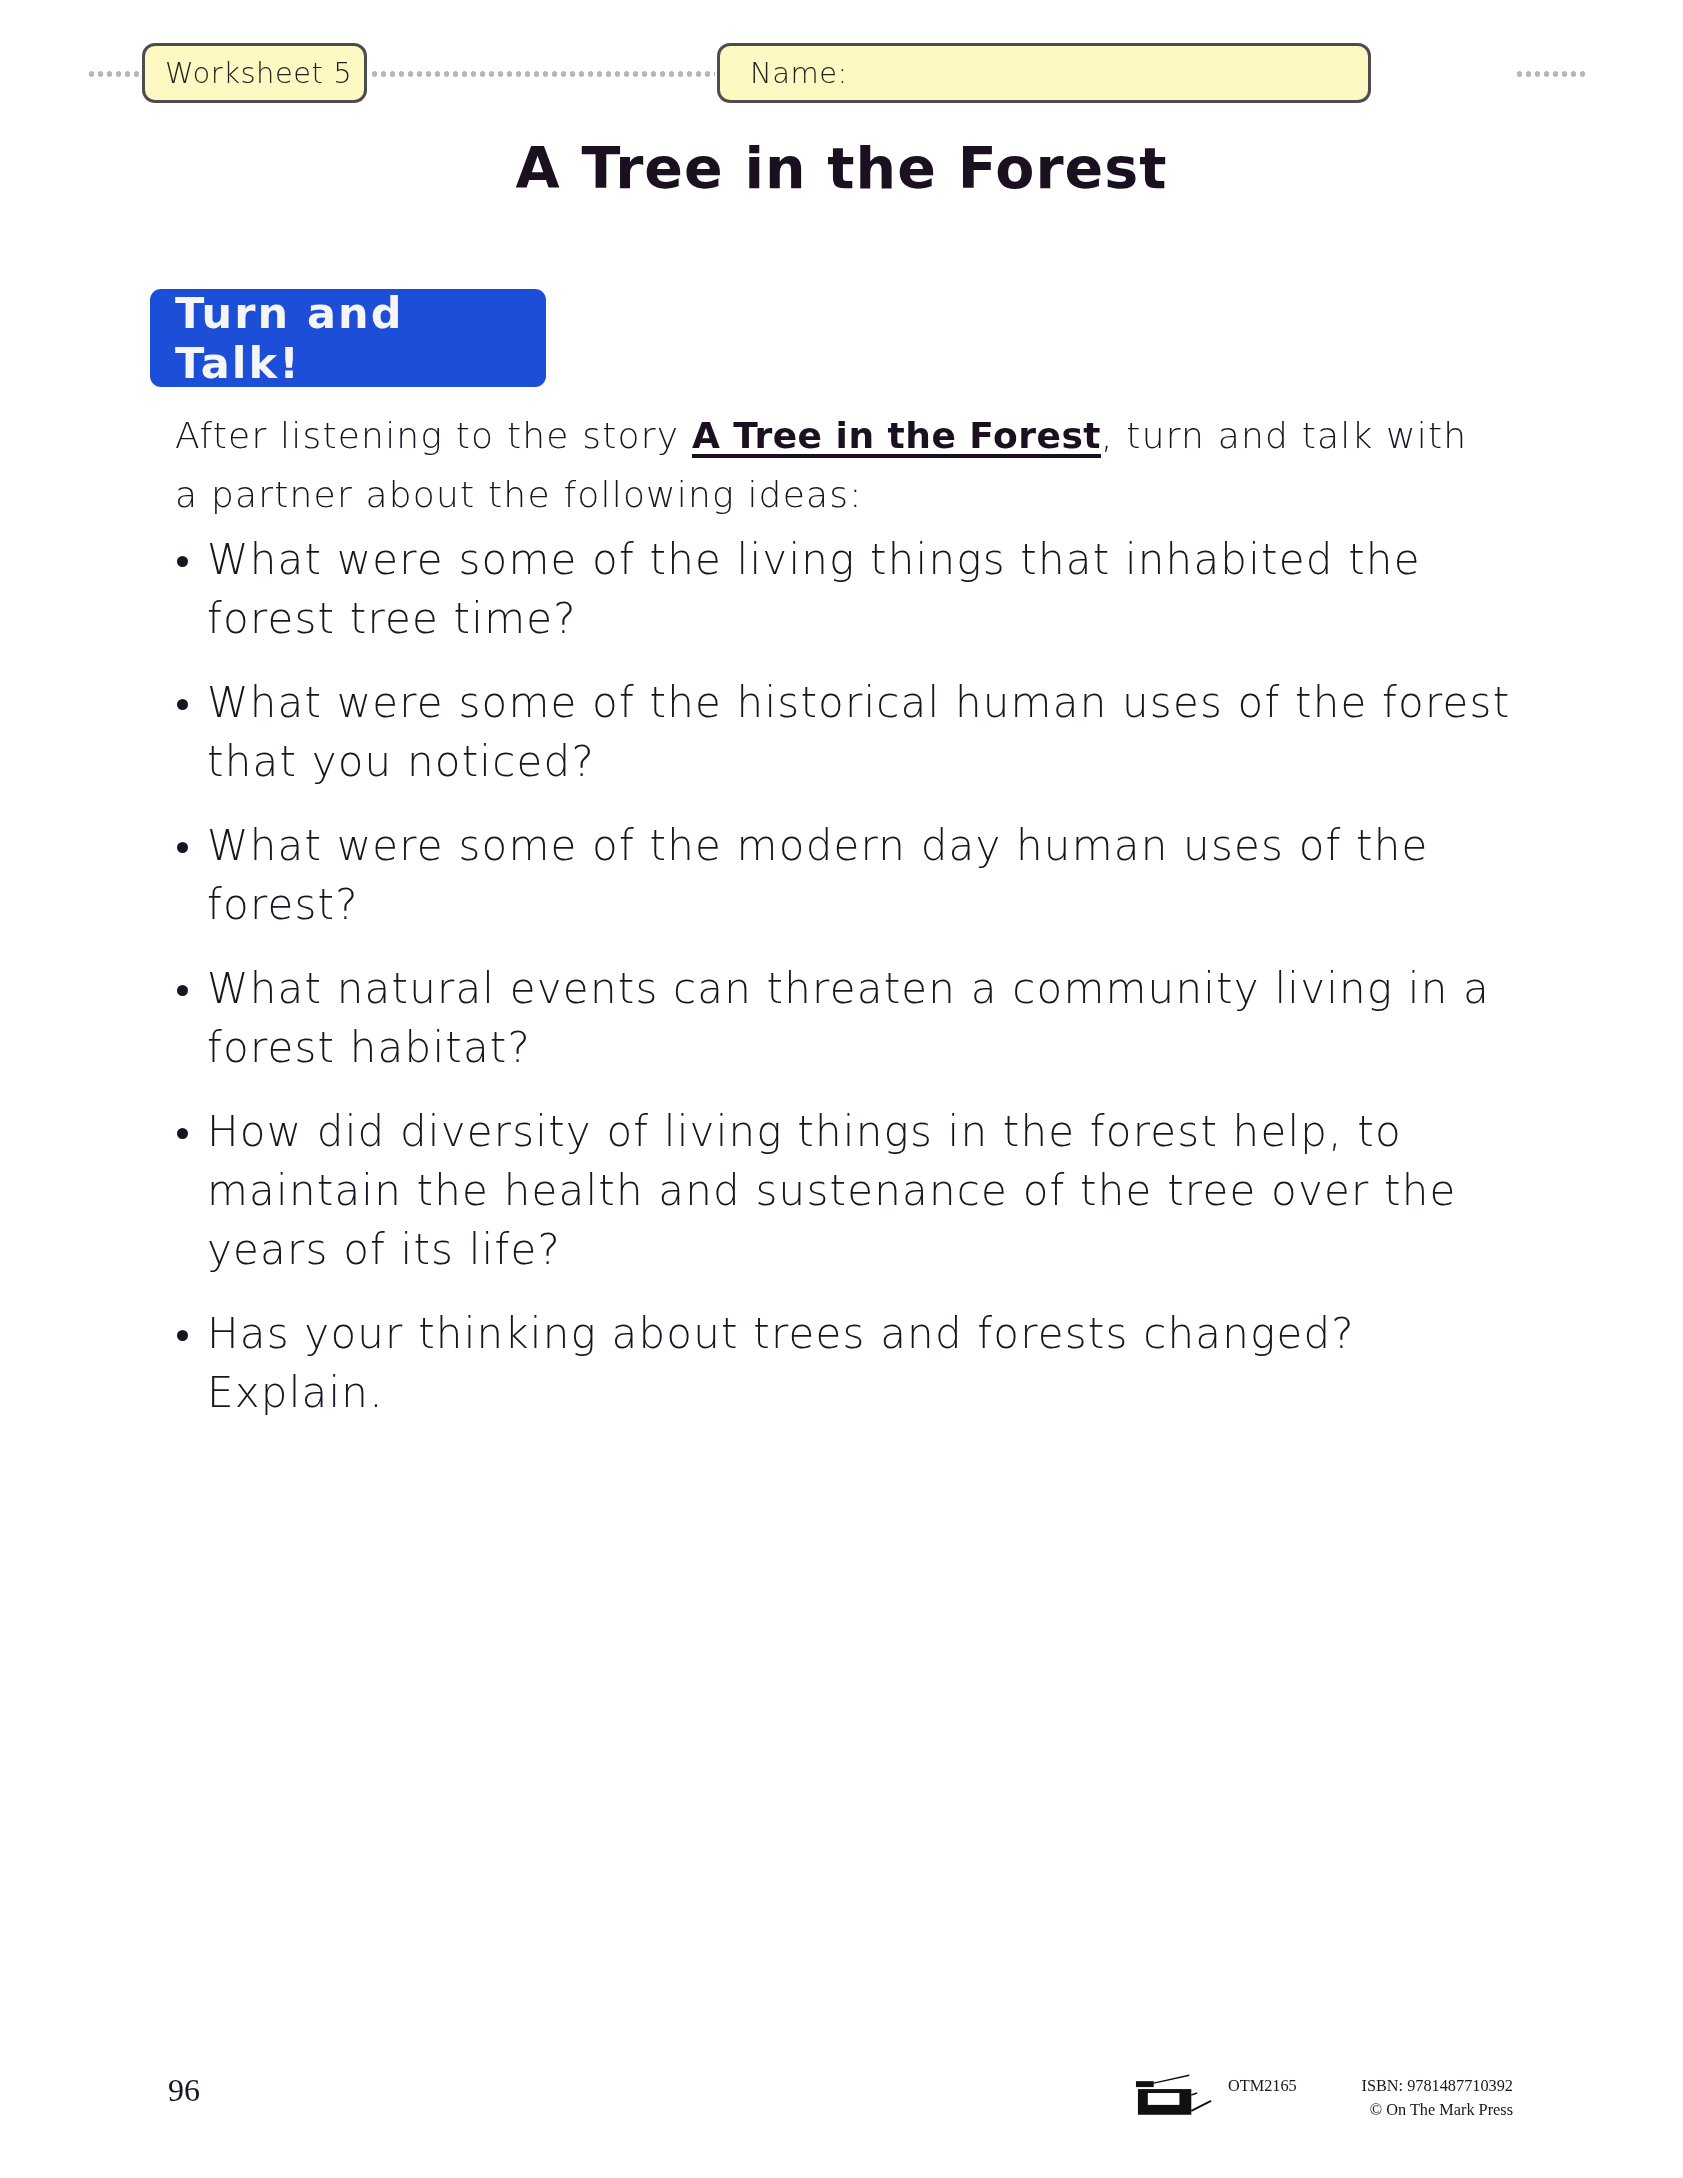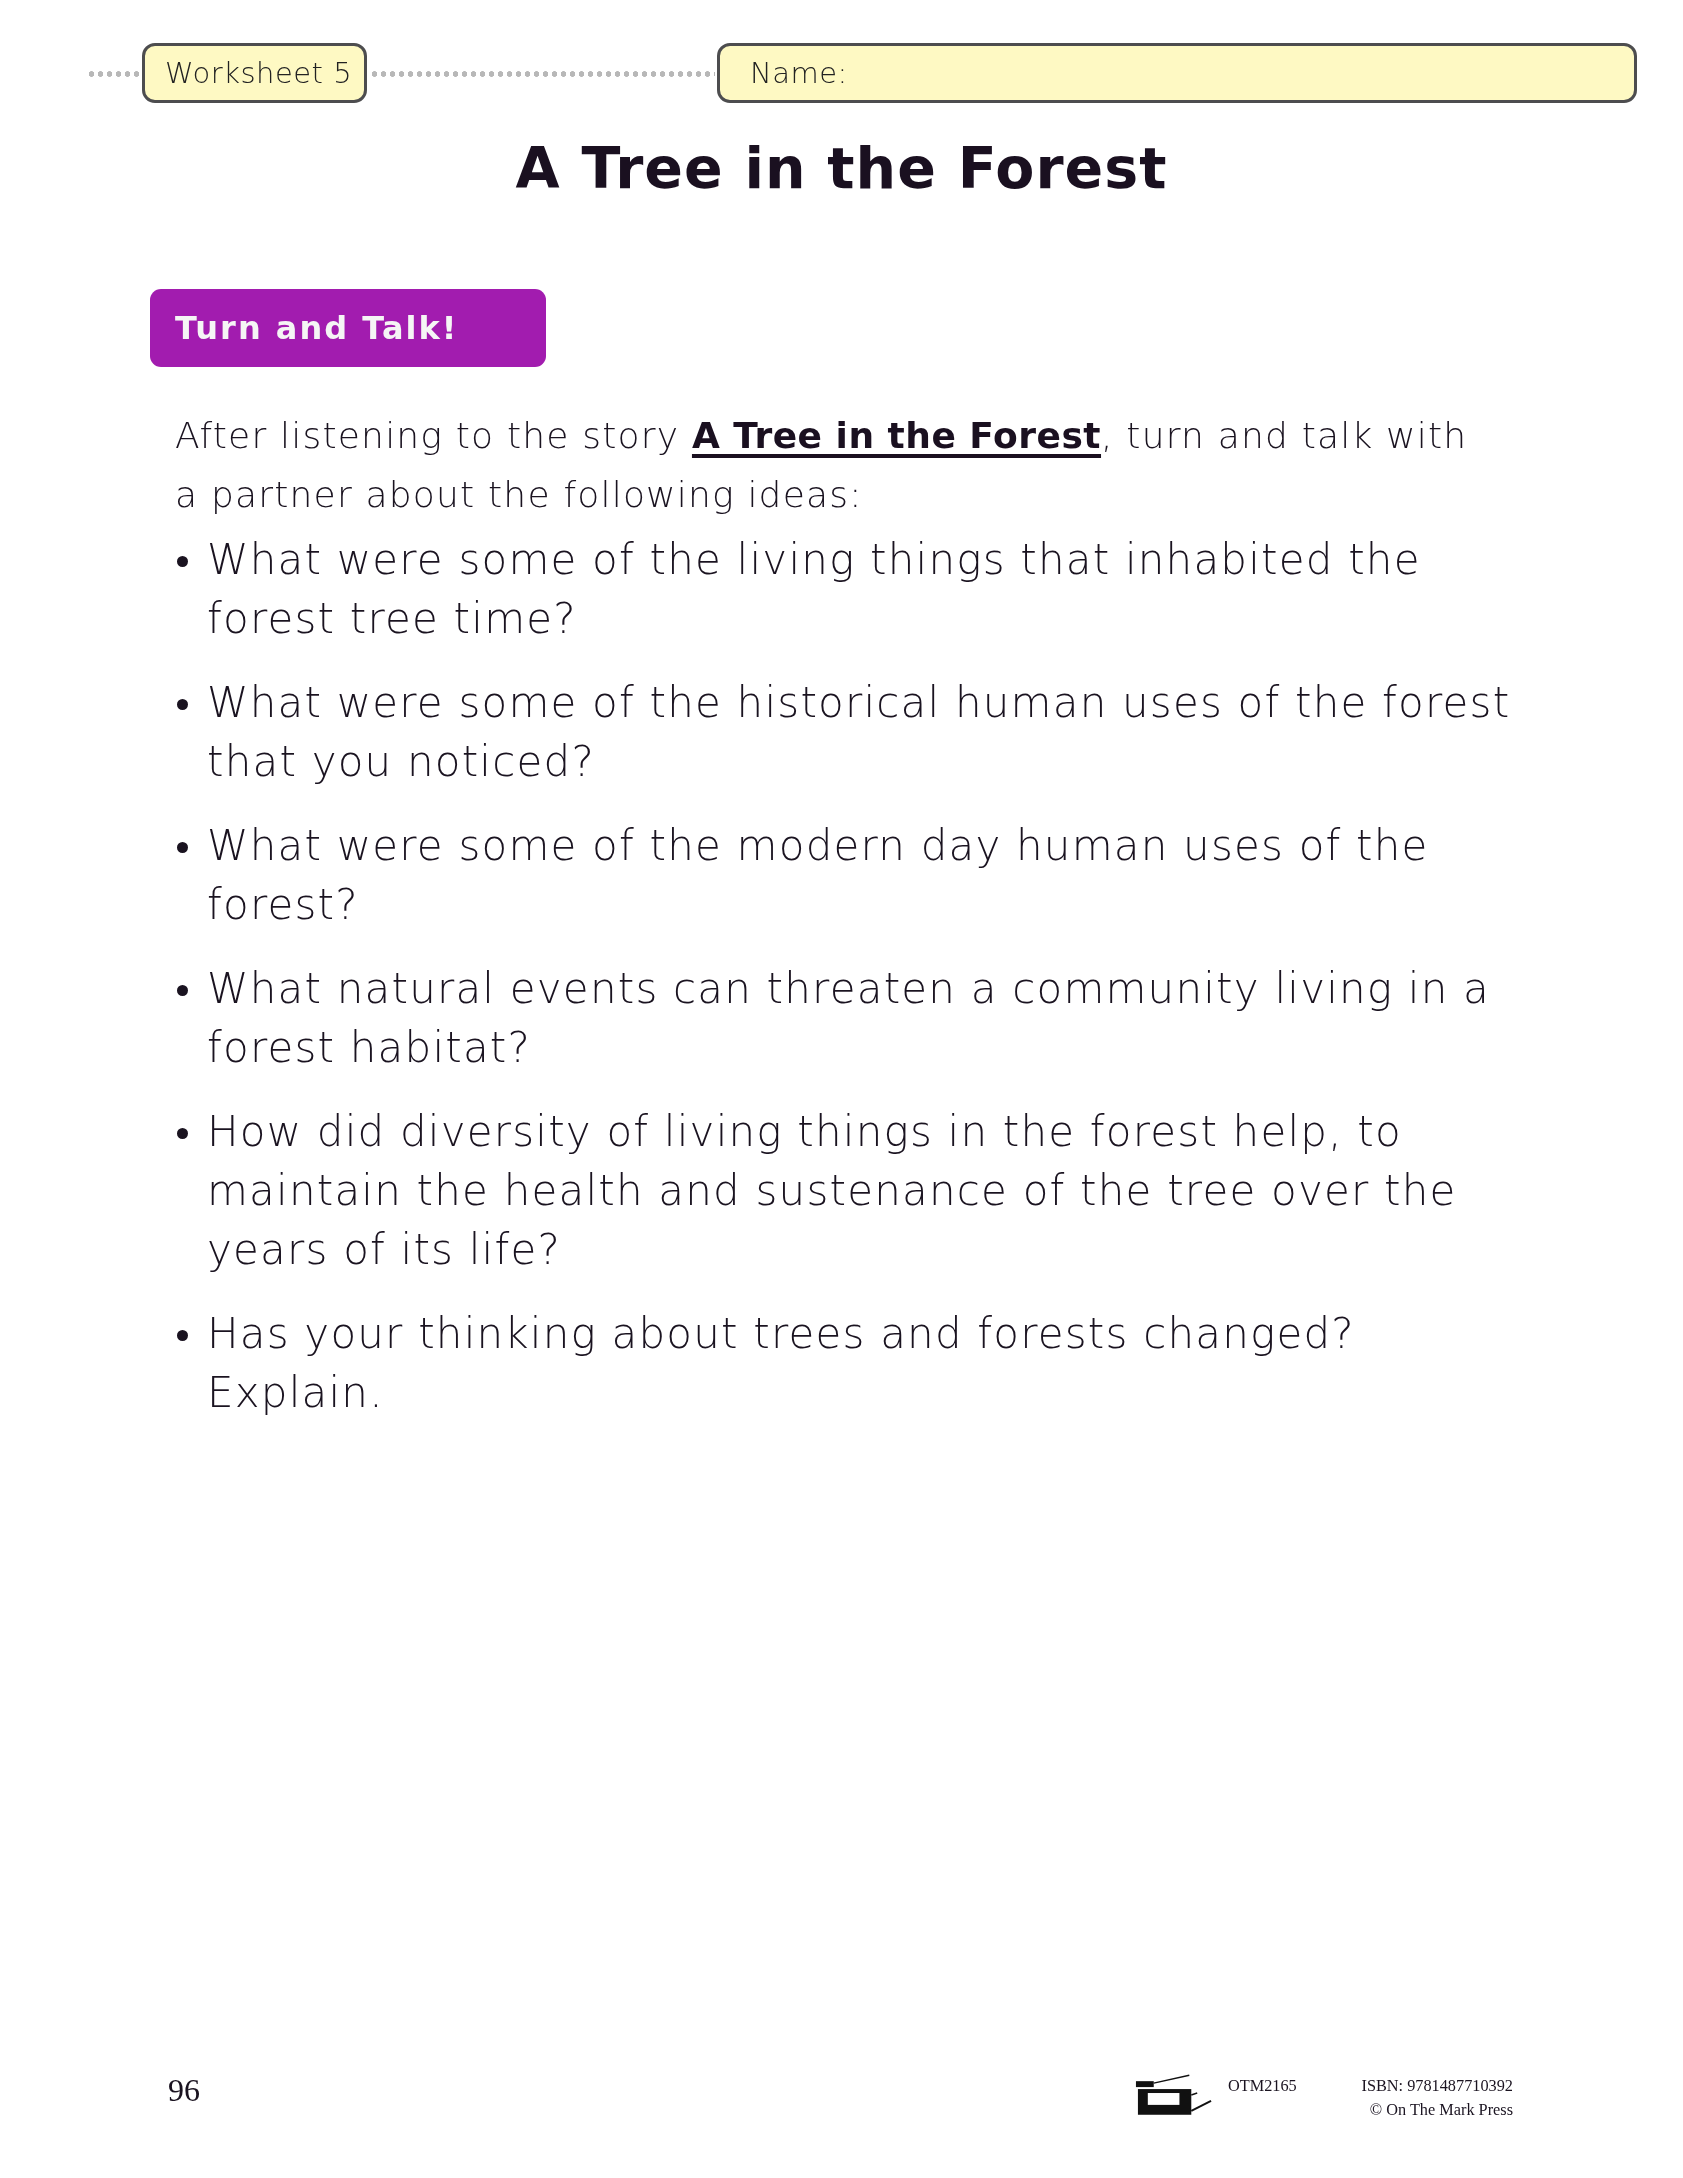--- a/index.html
+++ b/index.html
@@ -13,34 +13,34 @@
     background-size: 9px 6px; background-repeat: repeat-x;
   }
   .hdr-box {
     position: absolute; top: 43px; height: 60px; box-sizing: border-box;
     border: 3.5px solid #4d4d4f; border-radius: 13px; background: #fef9c3;
     display: flex; align-items: center;
     font-family: "DejaVu Sans", sans-serif; font-weight: 200; font-size: 29px;
     color: #222; letter-spacing: 0.5px;
   }
   .ws-box { left: 142px; width: 225px; padding-left: 20px; }
-  .name-box { left: 717px; width: 920px; padding-left: 30px; }
+  .name-box { left: 717px; width: 654px; padding-left: 30px; }
   .name-field {
     flex: 1; height: 100%; border: none; outline: none; background: transparent;
     font-size: 28px; margin-left: 8px;
   }
   .title {
     position: absolute; top: 135px; left: 0; width: 1683px; text-align: center;
     font-family: "DejaVu Sans", sans-serif; font-weight: bold; font-size: 57px;
     color: #1a1020; letter-spacing: 1px;
   }
   .banner {
-    position: absolute; left: 150px; top: 289px; width: 396px; height: 78px;
-    background: #a21caf; border-radius: 11px; color: #f5f5f5;
-    font-family: "DejaVu Sans", sans-serif; font-weight: bold; font-size: 32px;
+    position: absolute; left: 150px; top: 289px; width: 396px; height: 98px;
+    background: #1d4ed8; border-radius: 11px; color: #f5f5f5;
+    font-family: "DejaVu Sans", sans-serif; font-weight: bold; font-size: 43px;
     letter-spacing: 2px; box-sizing: border-box; padding-left: 25px;
     display: flex; align-items: center;
   }
   .intro {
     position: absolute; left: 175px; top: 406px; width: 1327px;
     font-size: 36px; line-height: 59px; font-weight: 200; letter-spacing: 1.2px;
     color: #1a1320; margin: 0;
   }
   .intro .book {
     font-weight: bold; text-decoration: underline; text-decoration-thickness: 4px;

